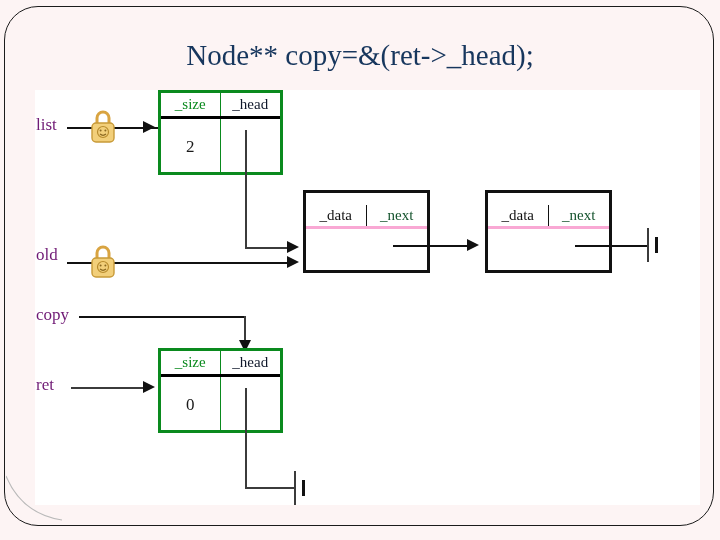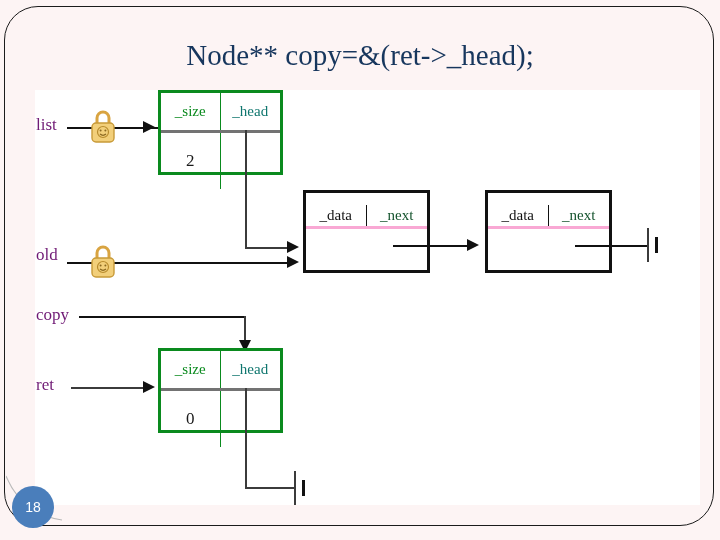--- a/index.html
+++ b/index.html
@@ -62,22 +62,22 @@
 
   
   .struct {
     position: absolute;
     box-sizing: border-box;
     border: 3px solid #0a8a1e;
     background: #ffffff;
   }
   .struct .hdr {
     display: flex;
-    height: 40px;
-    border-bottom: 3px solid #737373;
+    height: 26px;
+    border-bottom: 3px solid #000000;
     box-sizing: border-box;
   }
   .struct .body {
     display: flex;
     height: 56px;
     box-sizing: border-box;
   }
   .struct .c1 {
     width: 50%;
     box-sizing: border-box;
@@ -88,21 +88,21 @@
     color: #0a8a1e;
     font-size: 15px;
     font-family: "Liberation Serif", serif;
   }
   .struct .c2 {
     width: 50%;
     box-sizing: border-box;
     display: flex;
     align-items: center;
     justify-content: center;
-    color: #0f766e;
+    color: #0f172a;
     font-size: 15px;
     font-family: "Liberation Serif", serif;
   }
   .struct .body .c1, .struct .body .c2 {
     color: #1a1a1a;
     font-size: 17px;
   }
 
   
   .node {
@@ -320,15 +320,14 @@
     <div class="ground" style="left:259px; top:381px;">
       <div class="bar1"></div>
       <div class="bar2"></div>
     </div>
 
   </div>
 
   <svg class="badge-swoosh" viewBox="0 0 120 60">
     <path d="M0 6 Q16 44 56 50" fill="none" stroke="#b9b9b9" stroke-width="1.1"></path>
   </svg>
-  <div class="page-badge">18</div>
 
 </div>
 
 </body></html>

